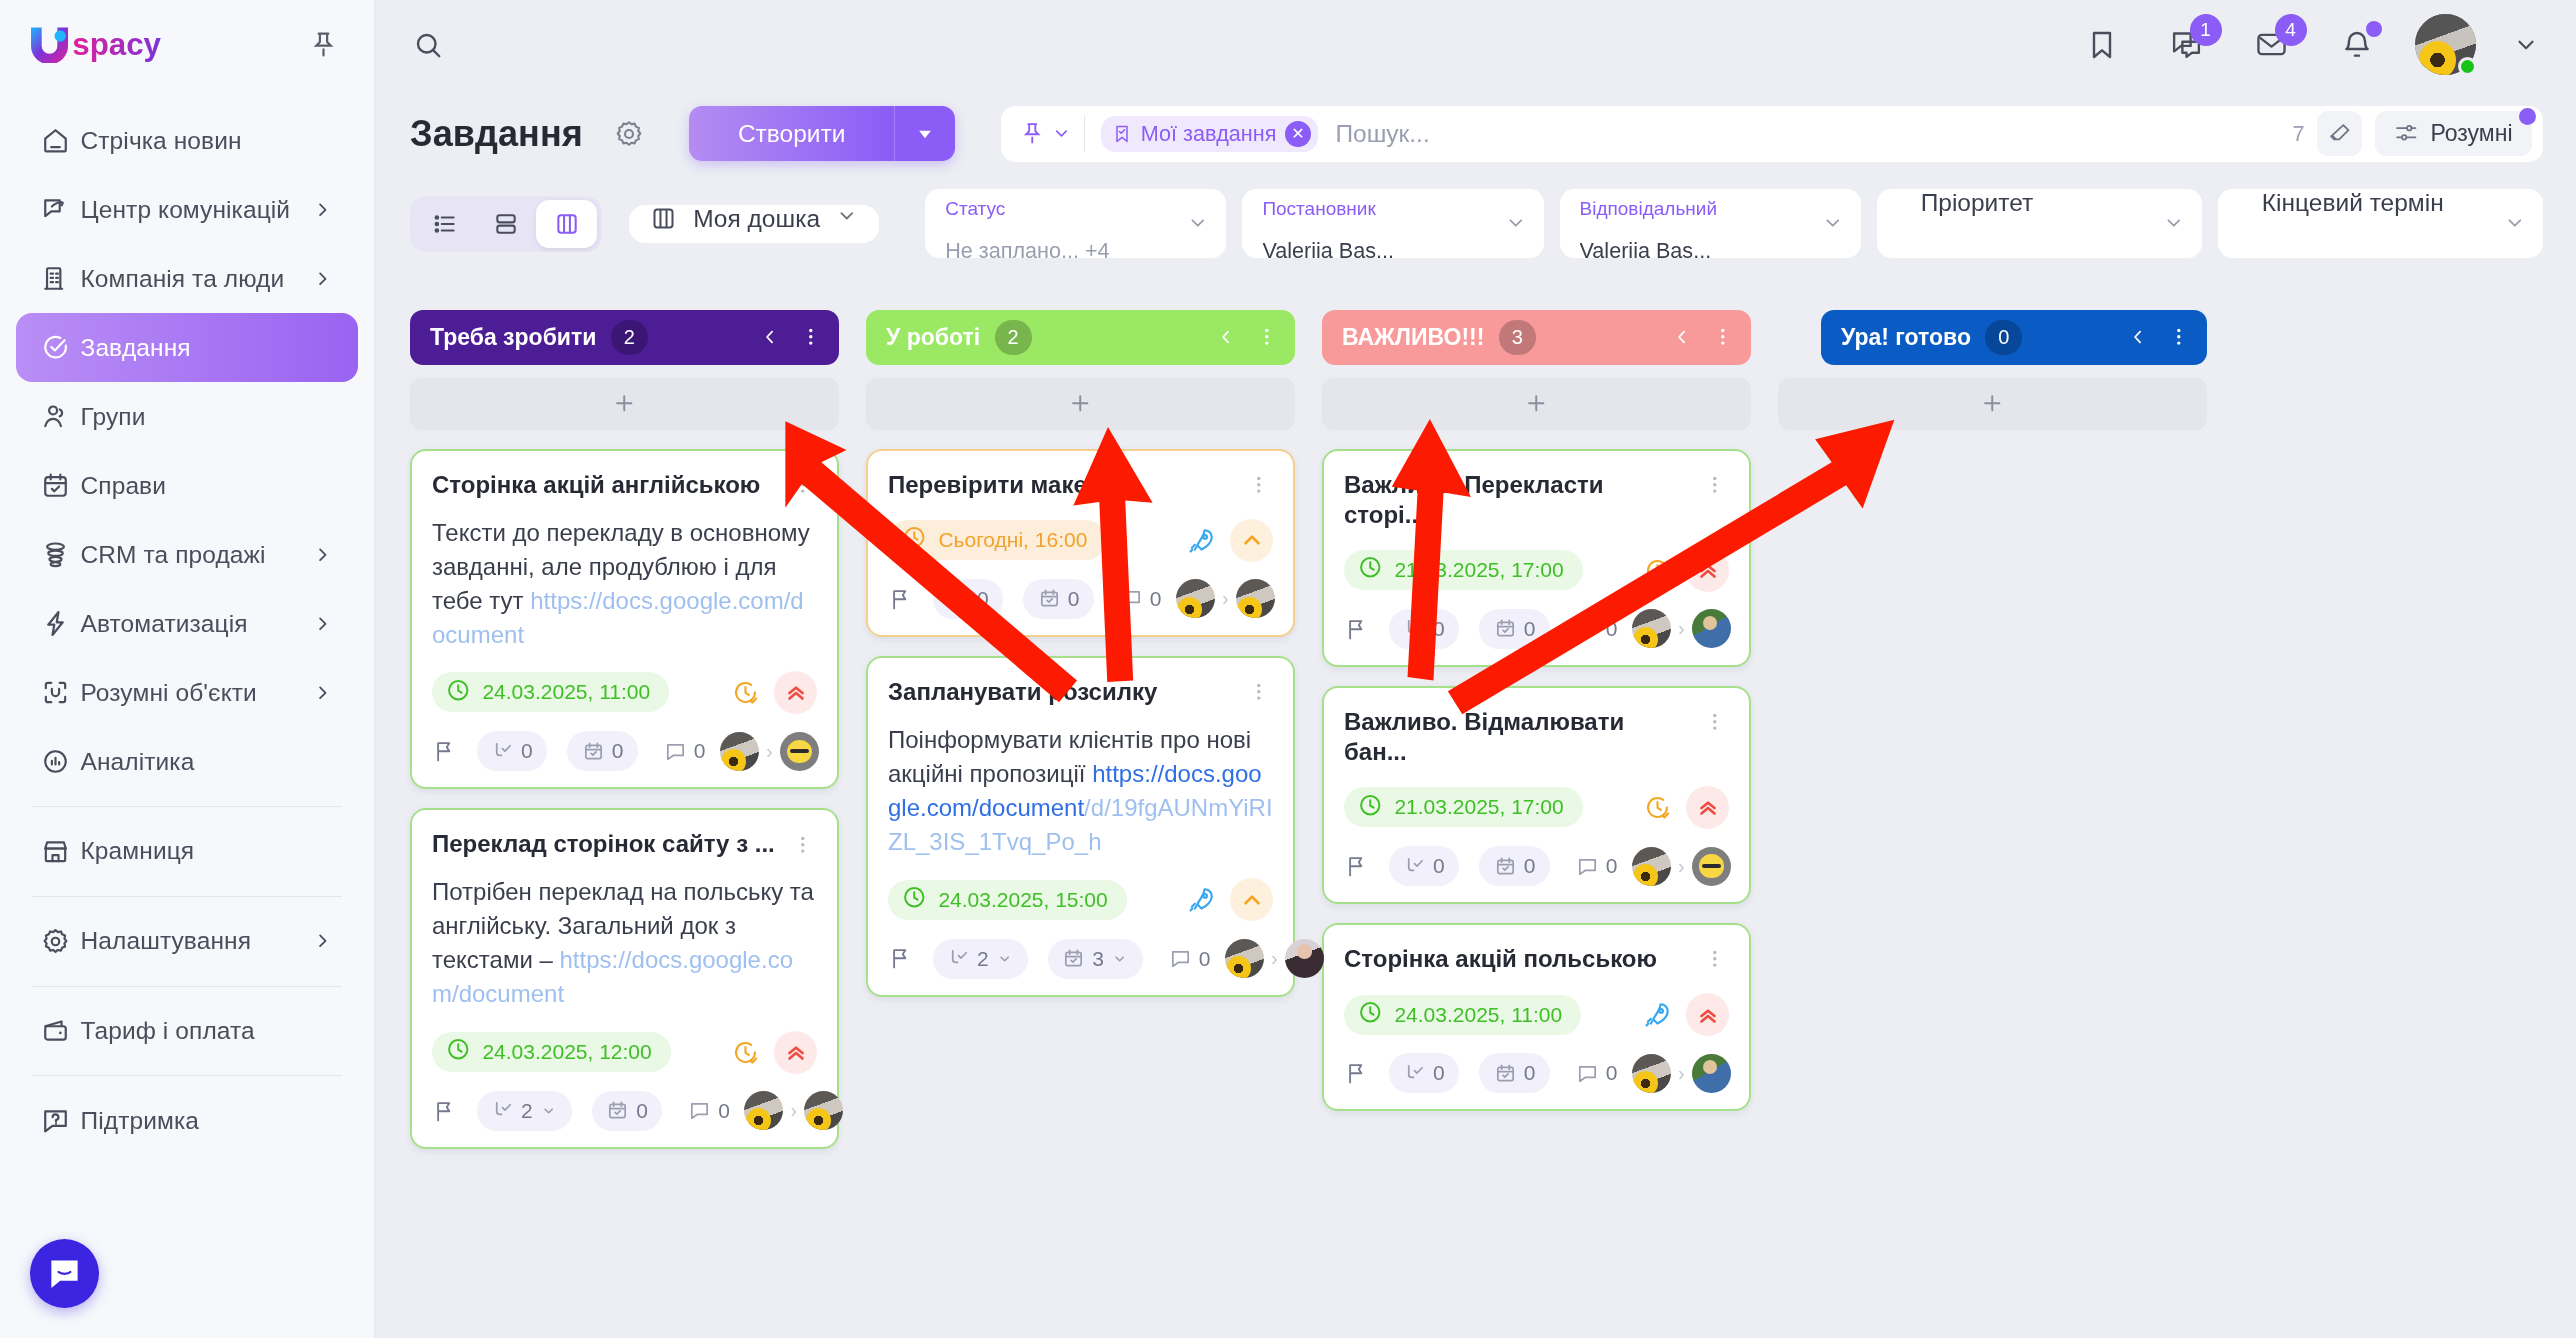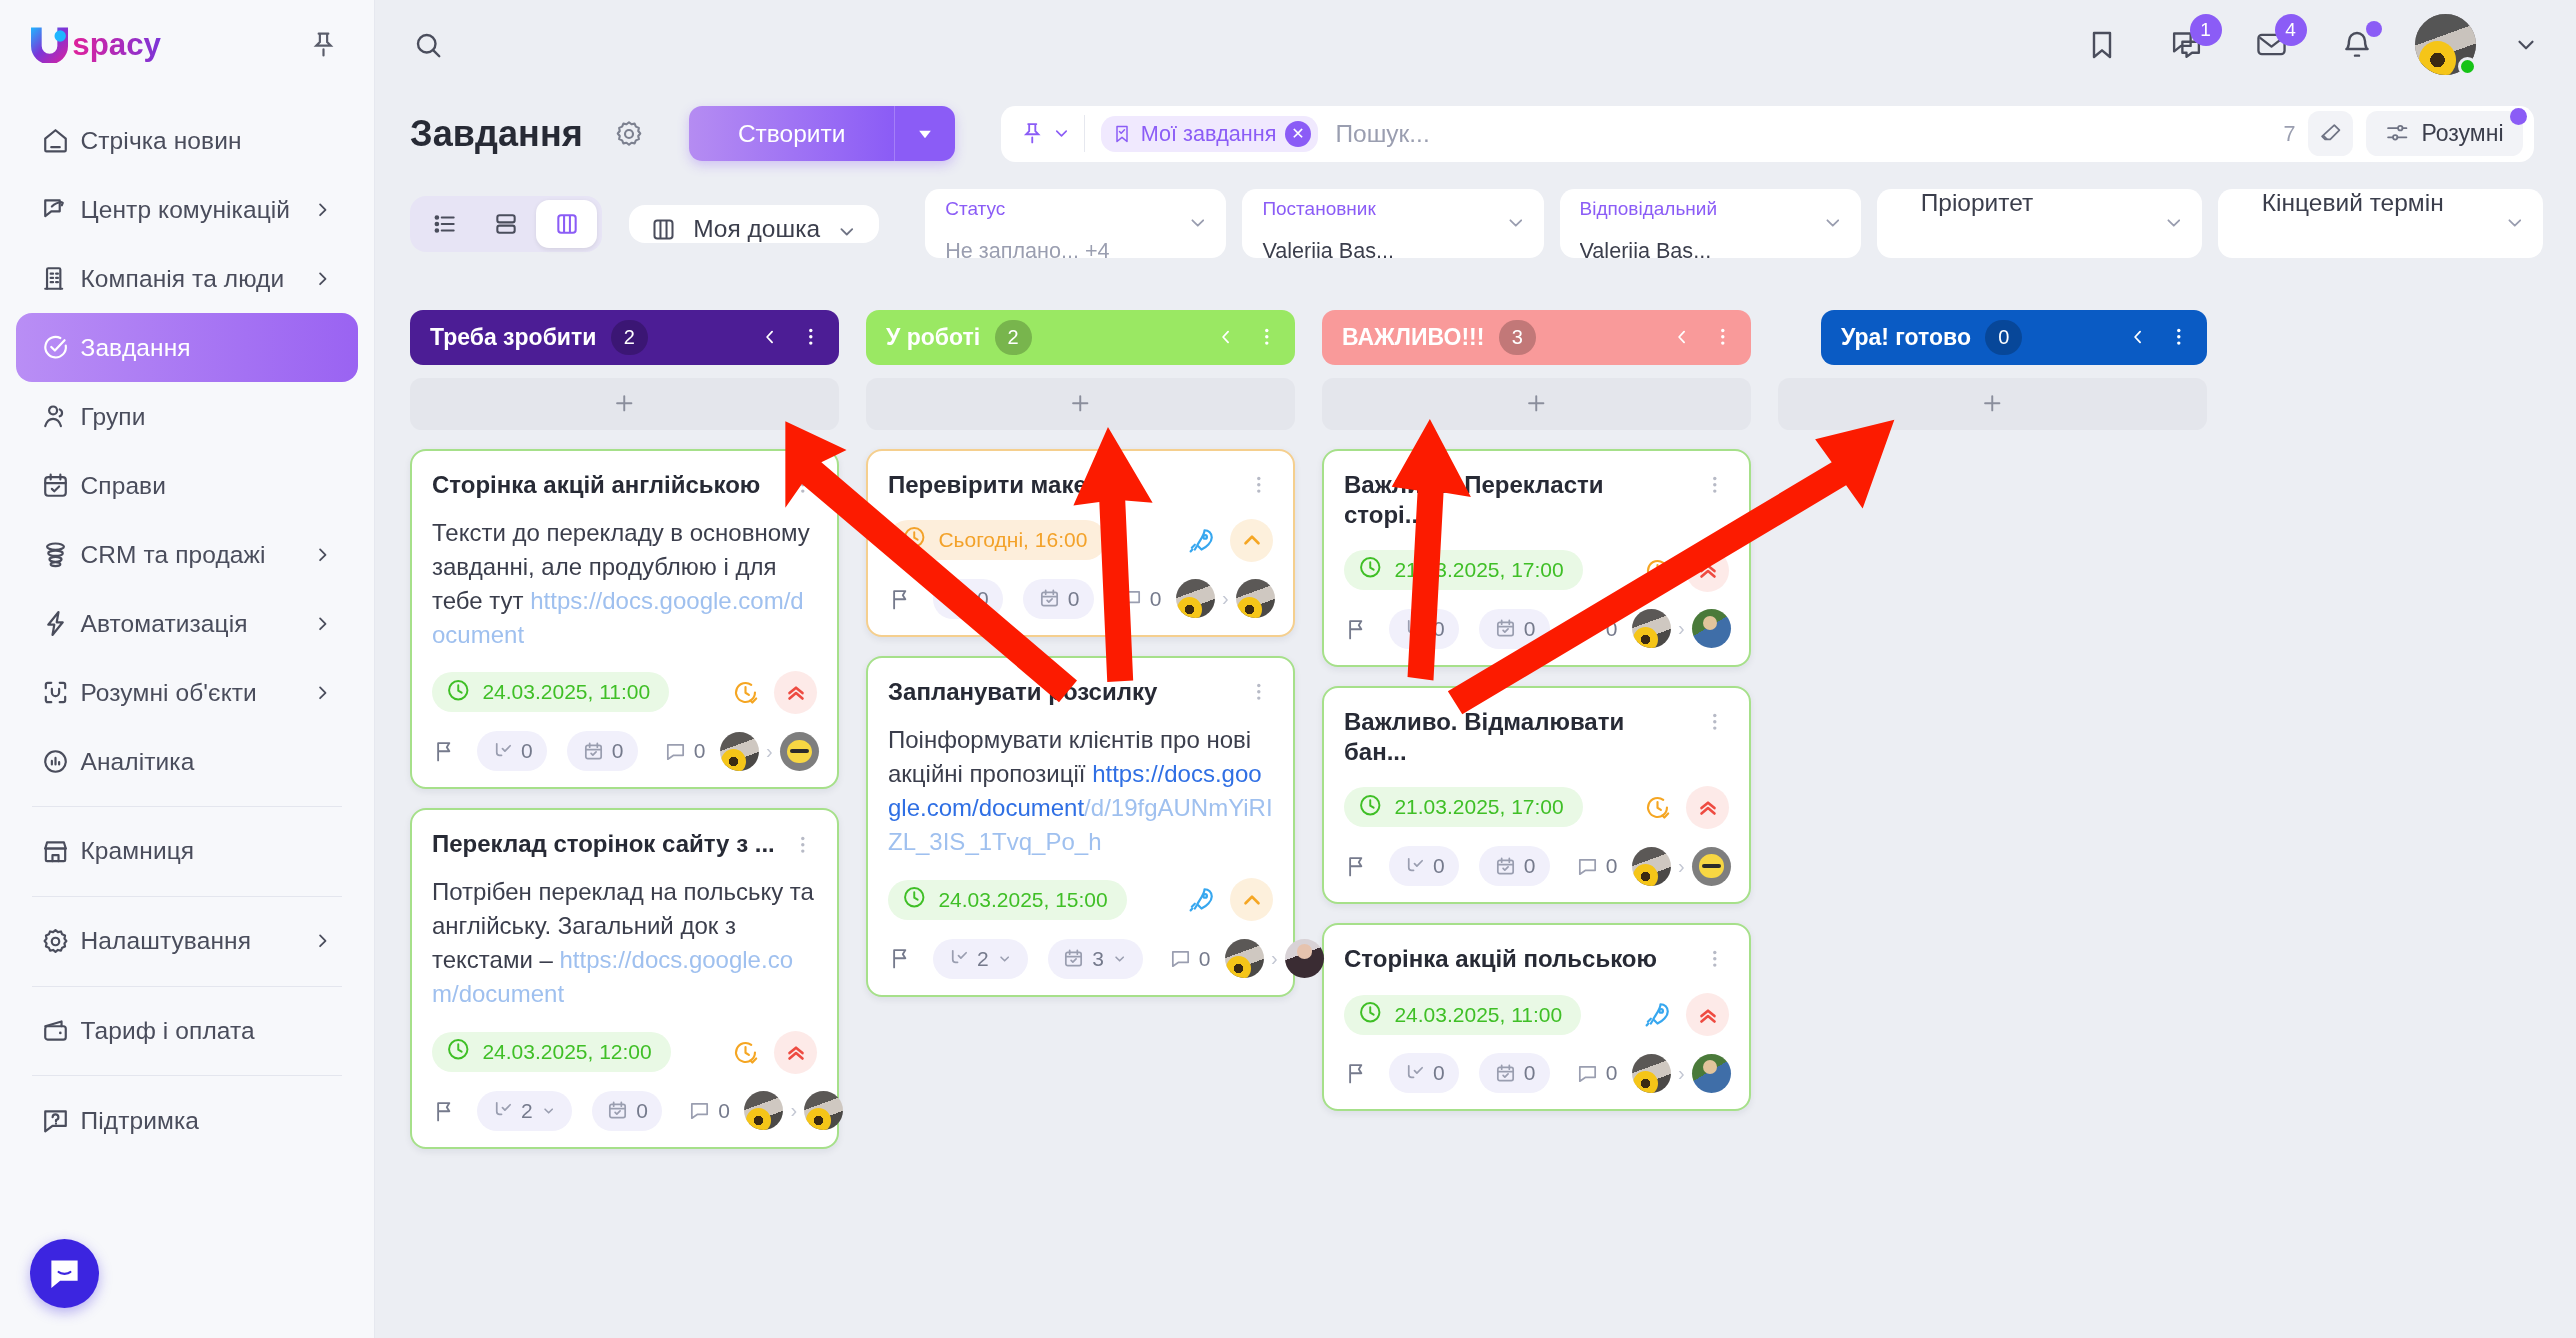--- a/index.html
+++ b/index.html
@@ -107,21 +107,21 @@
     background: linear-gradient(90deg,#b58cf2 0%,#8b5cf6 100%);
     color: #fff; font-size: 24.5px; display: flex; align-items: center;
     padding: 0 49px;
   }
   .create-caret {
     background: #8b5cf6; width: 61px; display: flex; align-items: center; justify-content: center;
     border-left: 0.7px solid rgba(255,255,255,.22);
   }
 
   .searchbar {
-    margin-left: 46px; flex: 1; height: 56px; margin-right: 42px;
+    margin-left: 46px; flex: 1; height: 56px; margin-right: 33px;
     background: #fff; border-radius: 14.4px; display: flex; align-items: center;
     padding: 0 11.5px 0 19px;
   }
   .pin-sel { display: flex; align-items: center; gap: 7.2px; padding-right: 13px; cursor: pointer; }
   .sb-divider { width: 0.7px; height: 37px; background: #e6e8ef; }
   .chip {
     display: flex; align-items: center; gap: 8.6px;
     background: #f0e9fe; border-radius: 14.4px; height: 36px;
     padding: 0 7.2px 0 11.5px; margin-left: 16px; cursor: pointer;
   }
@@ -149,21 +149,21 @@
 
   .tb-row2 { display: flex; align-items: center; height: 91px; padding-left: 35px; }
   .view-toggle {
     display: flex; align-items: center; background: #e7e4f5;
     border-radius: 16px; height: 56px; padding: 4.3px;
   }
   .vt-btn { width: 61px; height: 48px; border-radius: 13px; display: flex; align-items: center; justify-content: center; cursor: pointer; }
   .vt-btn.sel { background: #fff; box-shadow: 0 1.4px 4.3px rgba(0,0,0,.08); }
   .board-sel {
     margin-left: 27px; height: 38px; background: #fff; border-radius: 16px;
-    display: flex; align-items: flex-end; gap: 16px; padding: 0 21.6px; cursor: pointer;
+    display: flex; align-items: flex-start; gap: 16px; padding: 0 21.6px; cursor: pointer;
   }
   .board-sel .name { font-size: 24.5px; color: #3b3e4c; }
 
   .filter-fields { display: flex; align-items: center; gap: 16px; margin-left: 46px; flex: 1; padding-right: 33px; }
   .ff {
     flex: 1; height: 69px; background: #fff; border-radius: 14.4px;
     padding: 10px 17.3px 0 20px; position: relative; cursor: pointer; min-width: 0;
   }
   .ff .lab { font-size: 19px; color: #8b5cf6; line-height: 1.1; white-space: nowrap; overflow:hidden; text-overflow: ellipsis; }
   .ff .val { font-size: 21.6px; color: #3b3e4c; margin-top: 18px; white-space: nowrap; overflow: hidden; text-overflow: ellipsis; padding-right: 32px; }

